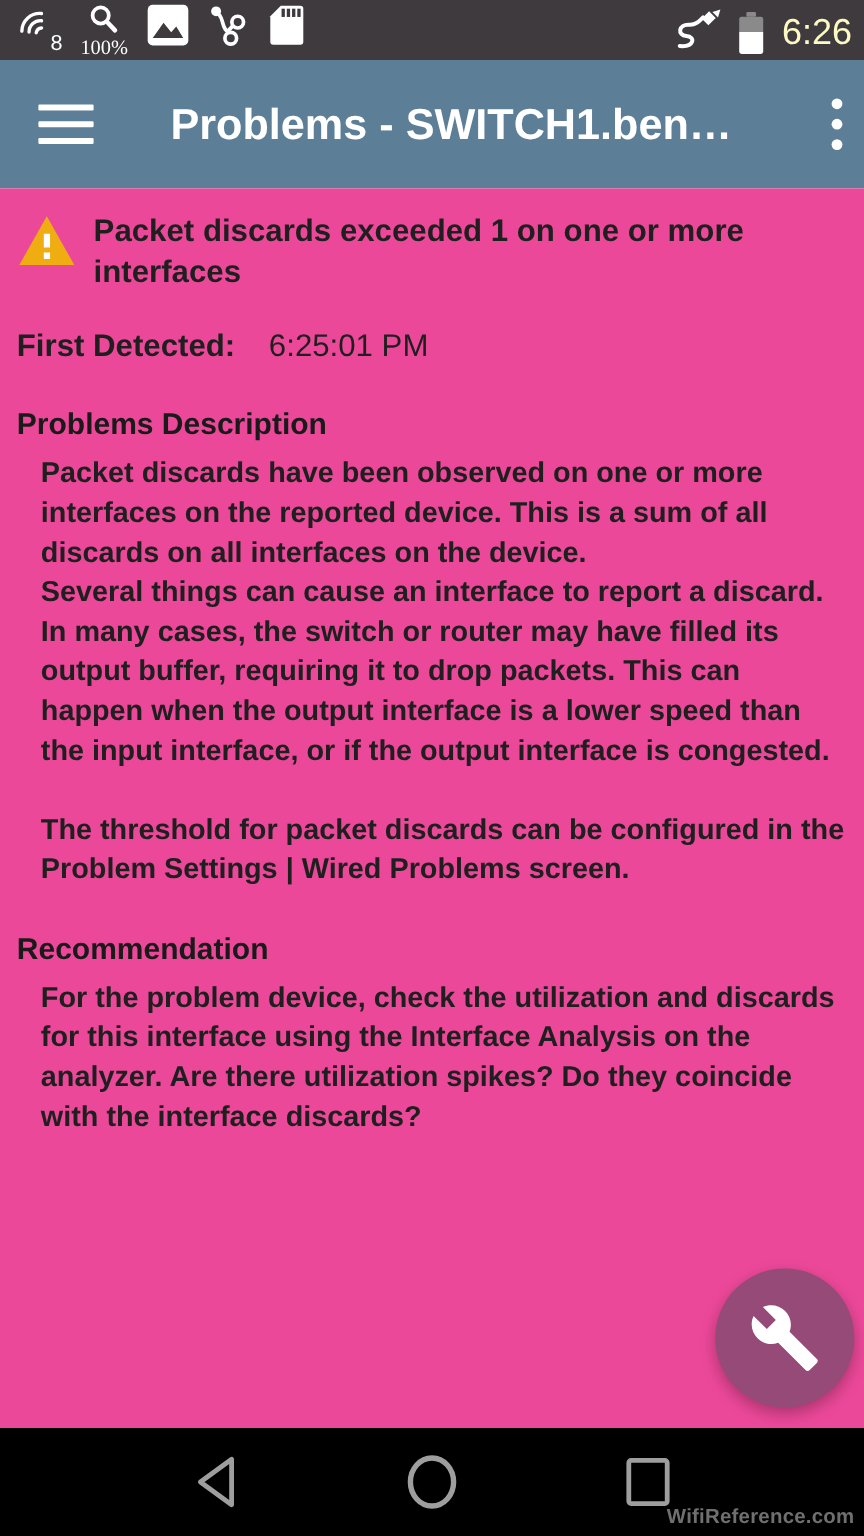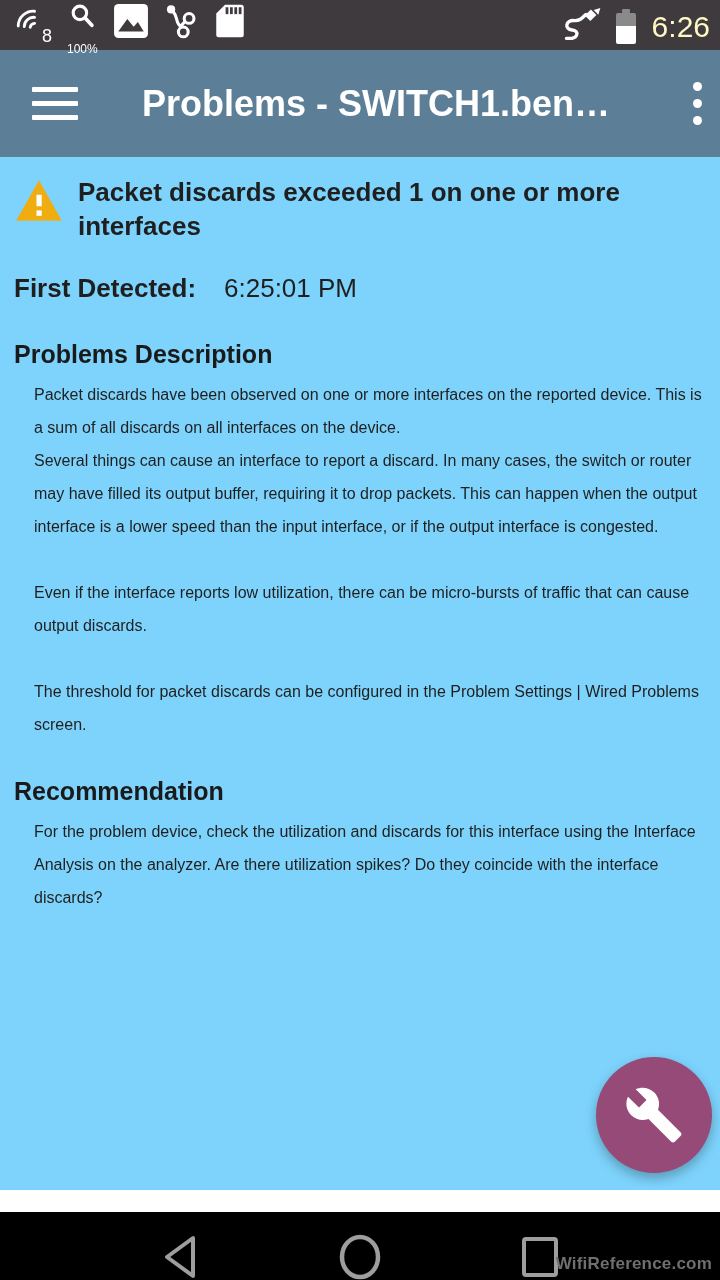--- a/index.html
+++ b/index.html
@@ -11,21 +11,21 @@
   .status-bar{
     height:50px;background:#3e3a3e;color:#fff;
     display:flex;justify-content:space-between;align-items:flex-start;
     padding:3px 10px 0 14px;box-sizing:border-box;
   }
   .sb-left{display:flex;align-items:flex-start;gap:15px;}
   .sb-item{display:flex;flex-direction:column;align-items:center;line-height:1;}
   .wifi-wrap{position:relative;width:38px;height:44px;}
   .wifi-wrap svg{position:absolute;top:0;left:0;}
   .wifi-badge{position:absolute;right:0;bottom:2px;font-size:18px;color:#fff;}
-  .zoom-label{font-size:12px;margin-top:13px;letter-spacing:0;}
+  .zoom-label{font-size:17px;margin-top:1px;letter-spacing:0;font-family:Liberation Serif, serif;}
   .sb-right{display:flex;align-items:center;gap:14px;padding-top:2px;}
   .battery{width:20px;height:31px;border-radius:2px;position:relative;margin-top:3px;
     background:linear-gradient(to bottom,#8a8a8a 0%,#8a8a8a 42%,#ffffff 42%,#ffffff 100%);}
   .battery::before{content:"";position:absolute;top:-4px;left:6px;width:8px;height:4px;
     background:#8a8a8a;border-radius:1px;}
   .sb-time{font-size:30px;color:#fef9c3;margin-left:2px;}
   
   .app-bar{
     height:107px;background:#5c7f97;display:flex;align-items:center;
     padding:0 10px 0 32px;box-sizing:border-box;
@@ -33,40 +33,40 @@
   .hamburger{background:none;border:none;padding:0;cursor:pointer;
     display:flex;flex-direction:column;gap:9px;width:46px;}
   .hamburger .bar{height:5px;background:#fff;border-radius:1px;width:100%;}
   .app-title{color:#fff;font-size:36px;font-weight:bold;margin-left:64px;flex:1;
     white-space:nowrap;overflow:hidden;letter-spacing:0;}
   .overflow-btn{background:none;border:none;padding:4px 8px;cursor:pointer;
     display:flex;flex-direction:column;gap:8px;align-items:center;}
   .overflow-btn .dot{width:9px;height:9px;border-radius:50%;background:#fff;}
   
   .content{
-    position:absolute;top:157px;left:0;right:0;bottom:90px;background:#7dd3fc;
+    position:absolute;top:157px;left:0;right:0;bottom:90px;background:#ec4899;
     padding:18px 14px 0 14px;box-sizing:border-box;color:#1f1f1f;overflow:hidden;
   }
   .alert-row{display:flex;align-items:flex-start;gap:14px;}
   .alert-row svg{flex:0 0 auto;margin-top:2px;}
   .alert-title{font-size:26px;font-weight:bold;line-height:34px;margin:0;}
   .first-detected{margin-top:30px;font-size:26px;}
   .fd-label{font-weight:bold;}
   .fd-value{margin-left:28px;font-weight:normal;}
   .section-heading{font-size:25px;font-weight:bold;margin:36px 0 9px 0;color:#1a1a1a;}
-  .section p{font-size:16px;line-height:33px;margin:0 0 33px 0;padding-left:20px;}
+  .section p{font-size:24px;line-height:33px;margin:0 0 33px 0;padding-left:20px;font-weight:bold;}
   .section p:last-child{margin-bottom:0;}
   
   .fab{
     position:absolute;left:596px;top:1057px;width:116px;height:116px;border-radius:50%;
     background:#964a78;border:none;cursor:pointer;display:flex;align-items:center;
     justify-content:center;box-shadow:0 5px 12px rgba(0,0,0,0.28);z-index:5;
   }
   
-  .nav-bar{position:absolute;left:0;right:0;bottom:0;height:68px;background:#000;z-index:6;}
+  .nav-bar{position:absolute;left:0;right:0;bottom:0;height:90px;background:#000;z-index:6;}
   .nav-btn{position:absolute;top:0;height:90px;display:flex;align-items:center;
     justify-content:center;background:none;border:none;cursor:pointer;padding:0;}
   .nav-back{left:158px;width:44px;}
   .nav-home{left:336px;width:48px;}
   .nav-recents{left:518px;width:44px;}
   .watermark{position:absolute;right:8px;bottom:6px;color:#6f6f6f;
     font-size:17px;font-weight:bold;letter-spacing:0.2px;}
 </style>
 </head>
 <body>
@@ -158,21 +158,20 @@
       <span class="fd-label">First Detected:</span><span class="fd-value">6:25:01 PM</span>
     </div>
 
     <div class="section">
       <h2 class="section-heading">Problems Description</h2>
       <p>Packet discards have been observed on one or more interfaces on the reported device. This is a sum of all discards on all interfaces on the device.</p>
     </div>
 
     <div class="section">
       <p>Several things can cause an interface to report a discard. In many cases, the switch or router may have filled its output buffer, requiring it to drop packets. This can happen when the output interface is a lower speed than the input interface, or if the output interface is congested.</p>
-      <p>Even if the interface reports low utilization, there can be micro-bursts of traffic that can cause output discards.</p>
       <p>The threshold for packet discards can be configured in the Problem Settings | Wired Problems screen.</p>
     </div>
 
     <div class="section">
       <h2 class="section-heading">Recommendation</h2>
       <p>For the problem device, check the utilization and discards for this interface using the Interface Analysis on the analyzer. Are there utilization spikes? Do they coincide with the interface discards?</p>
     </div>
   </div>
 
   <button class="fab">

